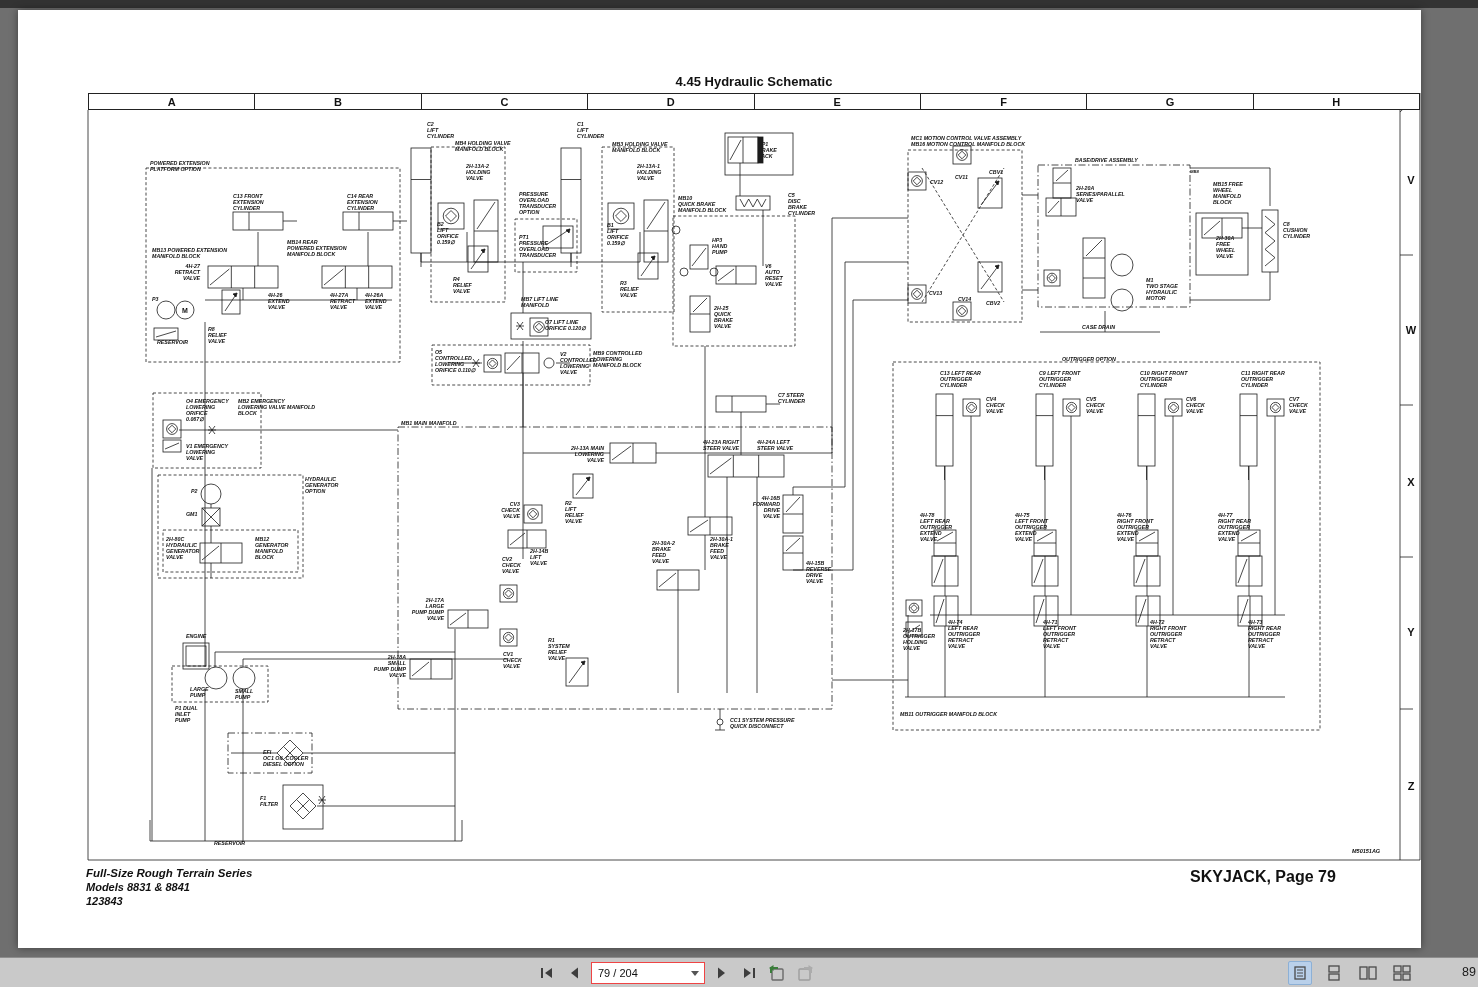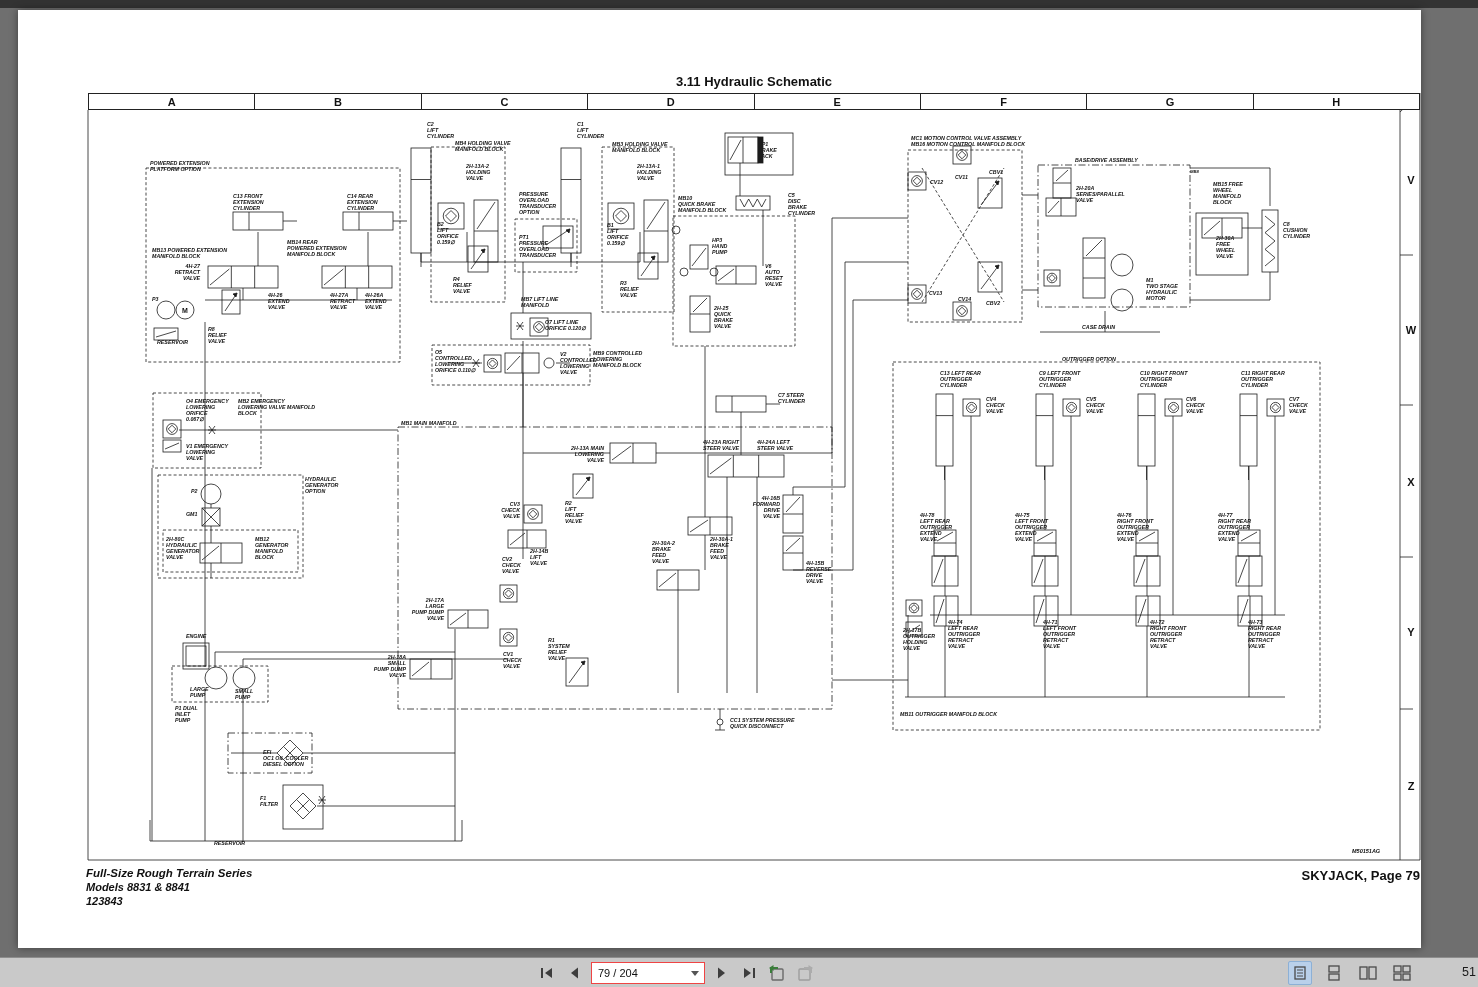--- a/index.html
+++ b/index.html
@@ -16,22 +16,22 @@
   #colheader{position:absolute;left:88px;top:93px;width:1332px;height:17px;display:flex;
              border:1px solid #222;box-sizing:border-box;background:#fff;}
   .colcell{flex:1;border-right:1px solid #222;display:flex;align-items:center;justify-content:center;
            font-size:11px;font-weight:bold;color:#111;}
   .colcell:last-child{border-right:none;}
   .rowletter{position:absolute;left:1402px;width:18px;text-align:center;
              font-size:11px;font-weight:bold;color:#111;}
   #footerleft{position:absolute;left:86px;top:866px;color:#111;font-weight:bold;font-style:italic;}
   #footerleft .f1{font-size:11.5px;line-height:14px;}
   #footerleft .f2,#footerleft .f3{font-size:11px;line-height:14px;}
-  #footerright{position:absolute;left:1190px;top:868px;width:230px;text-align:right;
-               font-size:13px;font-weight:bold;color:#111;}
+  #footerright{position:absolute;left:1190px;top:868px;width:230px;text-align:left;
+               font-size:16px;font-weight:bold;color:#111;}
   #drawref{position:absolute;left:1352px;top:848px;font-size:5.5px;font-weight:bold;
            font-style:italic;color:#111;}
   #toolbar{position:absolute;left:0;top:957px;width:1478px;height:30px;background:#c9c9c9;
            border-top:1px solid #8d8d8d;}
   #navcluster{position:absolute;left:535px;top:0;height:30px;display:flex;align-items:center;gap:4px;}
   .tbtn{width:24px;height:24px;border:none;background:transparent;display:flex;align-items:center;
         justify-content:center;padding:0;cursor:pointer;}
   #pagebox{width:112px;height:20px;background:#fff;border:1px solid #ef4444;border-radius:0;
            display:flex;align-items:center;position:relative;}
   #pagebox input{border:none;outline:none;width:86px;height:18px;font-size:11px;padding:0 0 0 6px;
@@ -709,21 +709,21 @@
       <line x1="325" y1="796" x2="319" y2="804"></line>
       <line x1="318" y1="800" x2="326" y2="800"></line>
     </g>
     <g class="ln">
       <circle cx="720" cy="722" r="3"></circle>
       <line x1="720" y1="725" x2="720" y2="730"></line>
       <line x1="715" y1="730" x2="725" y2="730"></line>
     </g>
   </svg>
 
-<div id="title">3.11  Hydraulic Schematic</div>
+<div id="title">4.45  Hydraulic Schematic</div>
 
 <div id="colheader">
   <div class="colcell">A</div>
   <div class="colcell">B</div>
   <div class="colcell">C</div>
   <div class="colcell">D</div>
   <div class="colcell">E</div>
   <div class="colcell">F</div>
   <div class="colcell">G</div>
   <div class="colcell">H</div>
@@ -809,14 +809,14 @@
     </div>
     <div class="licon" title="Two page continuous view">
       <svg width="18" height="16" viewBox="0 0 18 16">
         <rect x="1" y="1" width="7" height="6" fill="none" stroke="#4a4a4a" stroke-width="1.3"></rect>
         <rect x="10" y="1" width="7" height="6" fill="none" stroke="#4a4a4a" stroke-width="1.3"></rect>
         <rect x="1" y="9" width="7" height="6" fill="none" stroke="#4a4a4a" stroke-width="1.3"></rect>
         <rect x="10" y="9" width="7" height="6" fill="none" stroke="#4a4a4a" stroke-width="1.3"></rect>
       </svg>
     </div>
   </div>
-  <span id="zoomlevel">51</span>
+  <span id="zoomlevel">89</span>
 </div>
 
 </body></html>

